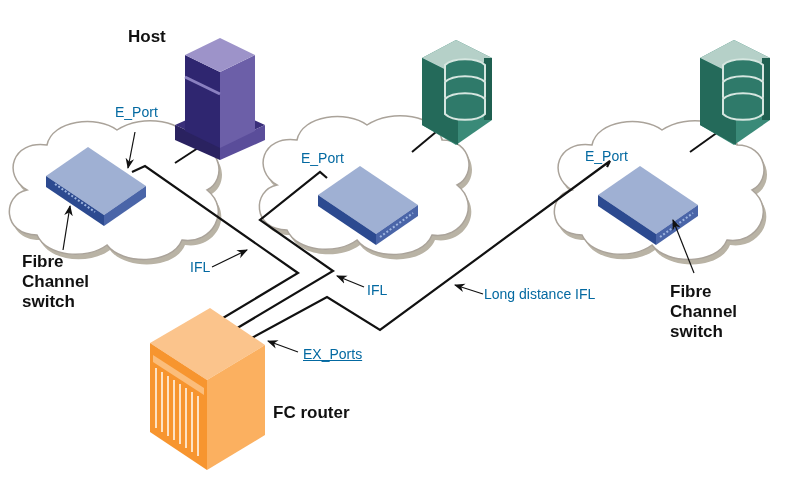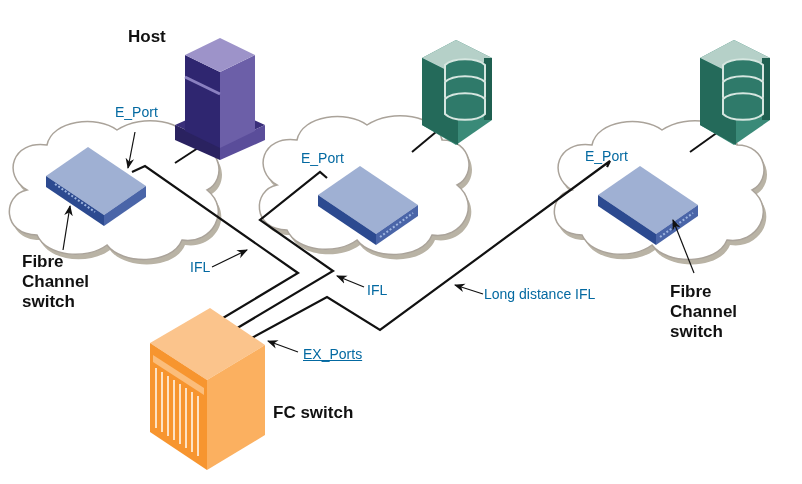--- a/index.html
+++ b/index.html
@@ -133,13 +133,13 @@
 <div class="lbl bold center" style="left:670px;top:282px;width:82px;">
   <div>Fibre</div>
   <div>Channel</div>
   <div>switch</div>
 </div>
 
 <div class="lbl" style="left:190px;top:259px;">IFL</div>
 <div class="lbl" style="left:367px;top:282px;">IFL</div>
 <div class="lbl" style="left:484px;top:286px;">Long distance IFL</div>
 <div class="lbl" style="left:303px;top:346px;text-decoration:underline;">EX_Ports</div>
-<div class="lbl bold" style="left:273px;top:403px;">FC switch</div>
+<div class="lbl bold" style="left:273px;top:403px;">FC router</div>
 
 </body></html>

